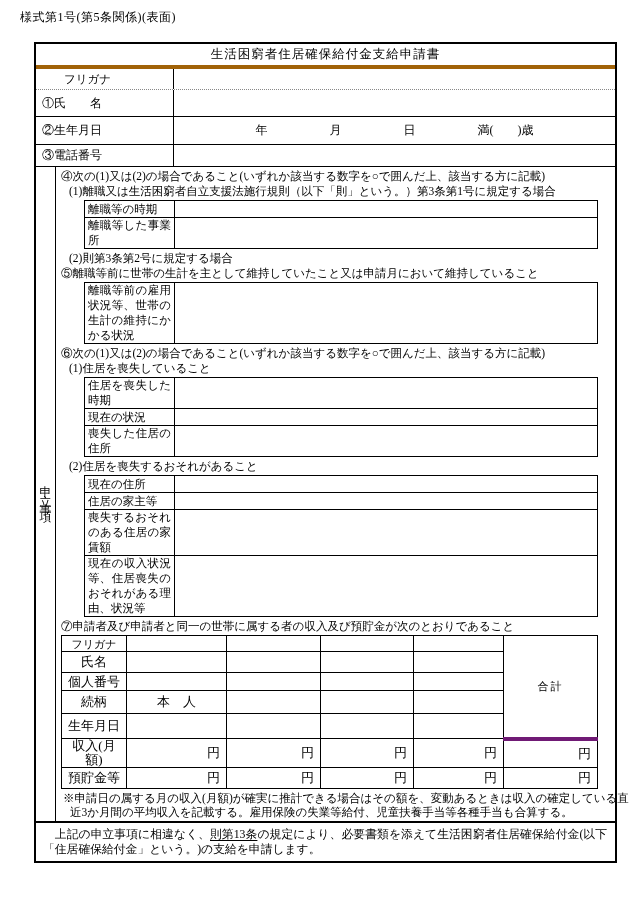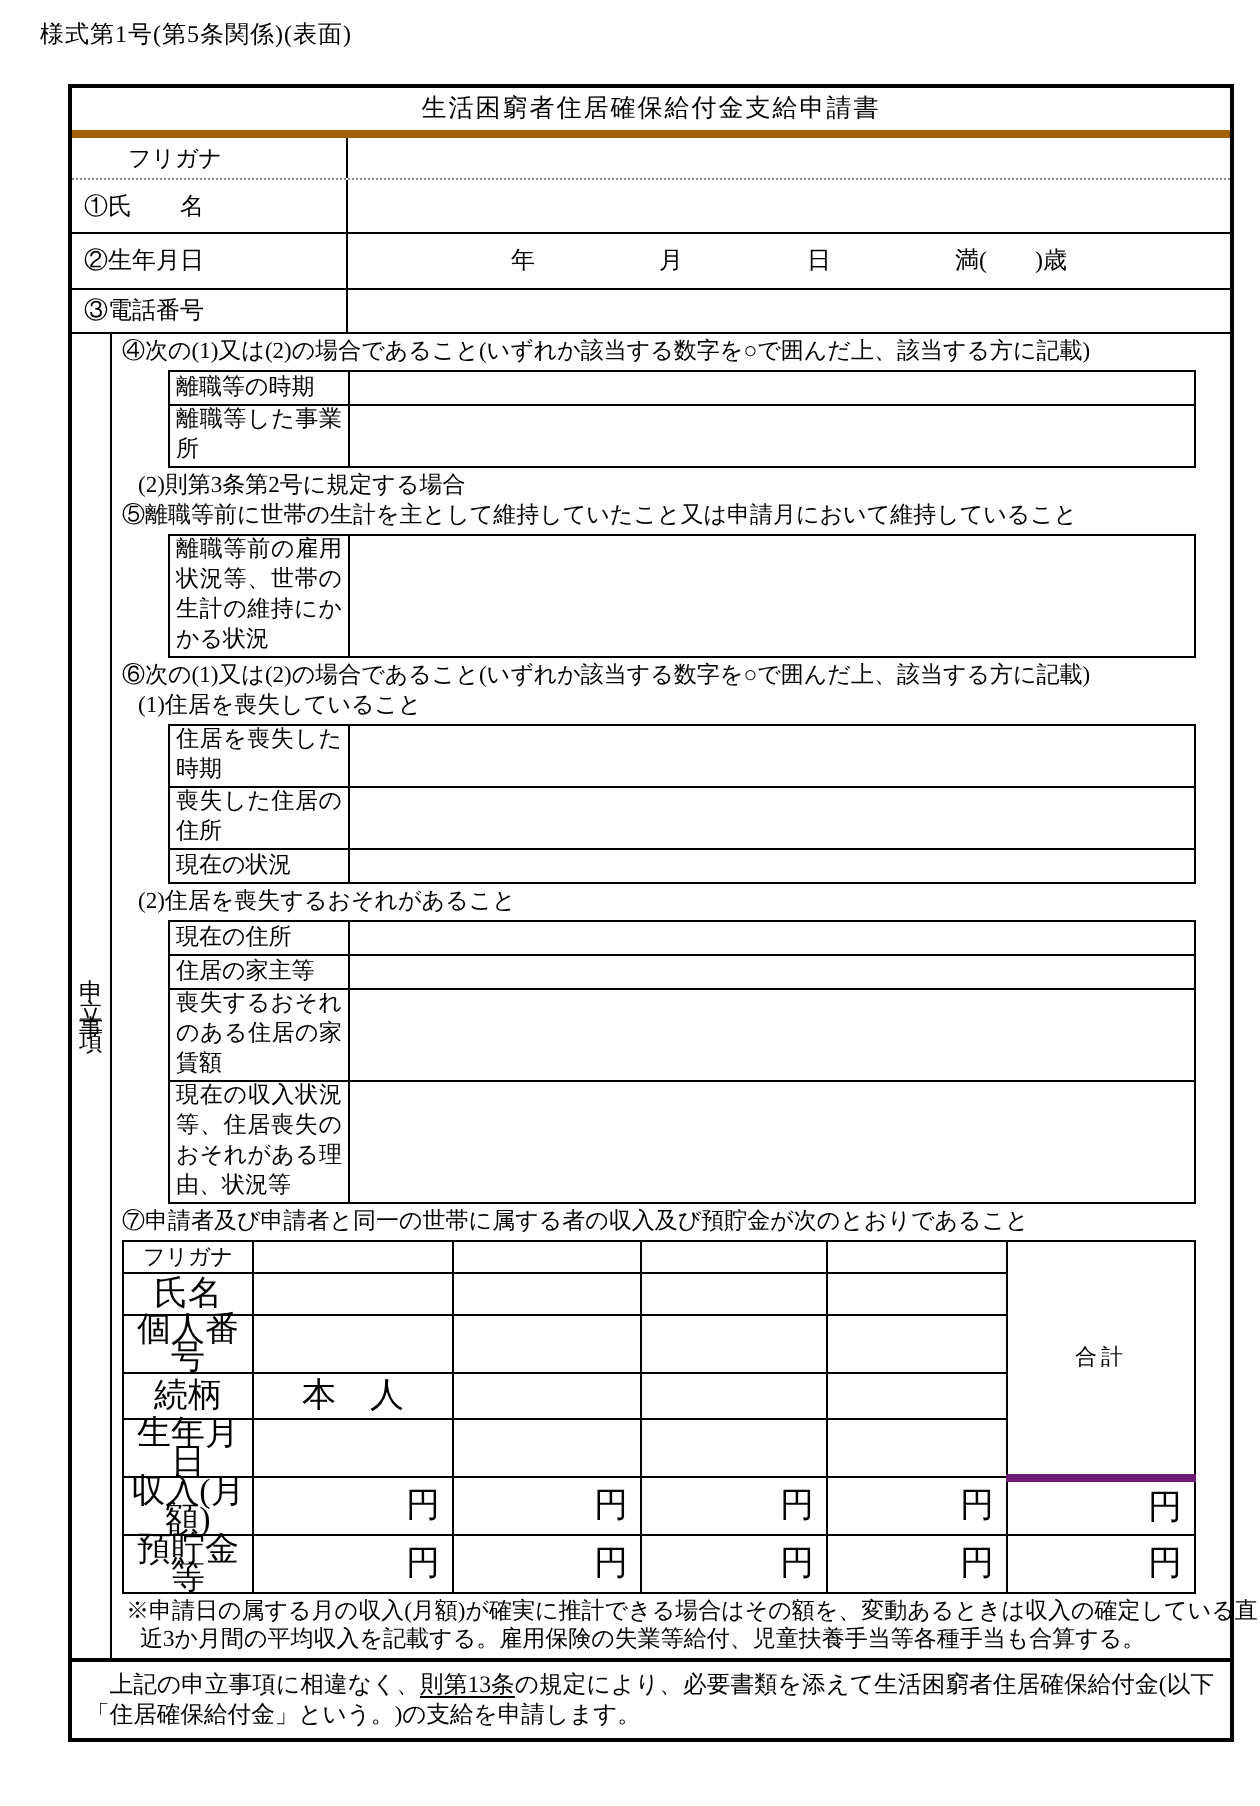--- a/index.html
+++ b/index.html
@@ -58,21 +58,21 @@
   table.subtable td.slbl { width:90px; text-align:justify; text-align-last:left; }
   table.subtable tr.single td { height:16px; }
   table.subtable td.fill { background:#fff; }
 
   
   table.household {
     border-collapse:collapse; margin:1px 17px 0 5px;
     width:calc(100% - 22px); table-layout:fixed;
   }
   table.household td {
-    border:1px solid #000; font-size:17px; line-height:14px;
+    border:1px solid #000; font-size:13px; line-height:14px;
     padding:0 3px; vertical-align:middle; text-align:center;
   }
   table.household tr.furi td { height:15px; border-bottom:1px dotted #888; font-size:11px; }
   table.household tr.furi td.total-cell { border-bottom:4px solid #701a75; }
   tr.h-name td { height:20px; }
   tr.h-mynum td { height:17px; }
   tr.h-rel td { height:22px; }
   tr.h-dob td { height:24px; }
   tr.h-income td { height:21px; }
   tr.h-savings td { height:20px; }
@@ -127,20 +127,21 @@
     <div class="val"></div>
   </div>
 
   <div class="moshitate">
     <div class="band">
       <span>申立事項</span>
     </div>
     <div class="content">
 
       <div class="h1">④次の(1)又は(2)の場合であること(いずれか該当する数字を○で囲んだ上、該当する方に記載)</div>
+      <div class="h2">(1)離職又は生活困窮者自立支援法施行規則（以下「則」という。）第3条第1号に規定する場合</div>
       <table class="subtable">
         <colgroup>
             <col style="width:90px">
             <col>
           </colgroup>
         <tbody>
             <tr class="single">
           <td class="slbl">離職等の時期</td>
           <td class="fill"></td>
         </tr>
@@ -172,25 +173,25 @@
         <colgroup>
             <col style="width:90px">
             <col>
           </colgroup>
         <tbody>
             <tr class="single">
           <td class="slbl">住居を喪失した時期</td>
           <td class="fill"></td>
         </tr>
         <tr class="single">
+          <td class="slbl">現在の状況</td>
+          <td class="fill"></td>
+        </tr>
+        <tr class="single">
           <td class="slbl">喪失した住居の住所</td>
-          <td class="fill"></td>
-        </tr>
-        <tr class="single">
-          <td class="slbl">現在の状況</td>
           <td class="fill"></td>
         </tr>
       </tbody>
         </table>
       <div class="h2">(2)住居を喪失するおそれがあること</div>
       <table class="subtable">
         <colgroup>
             <col style="width:90px">
             <col>
           </colgroup>

